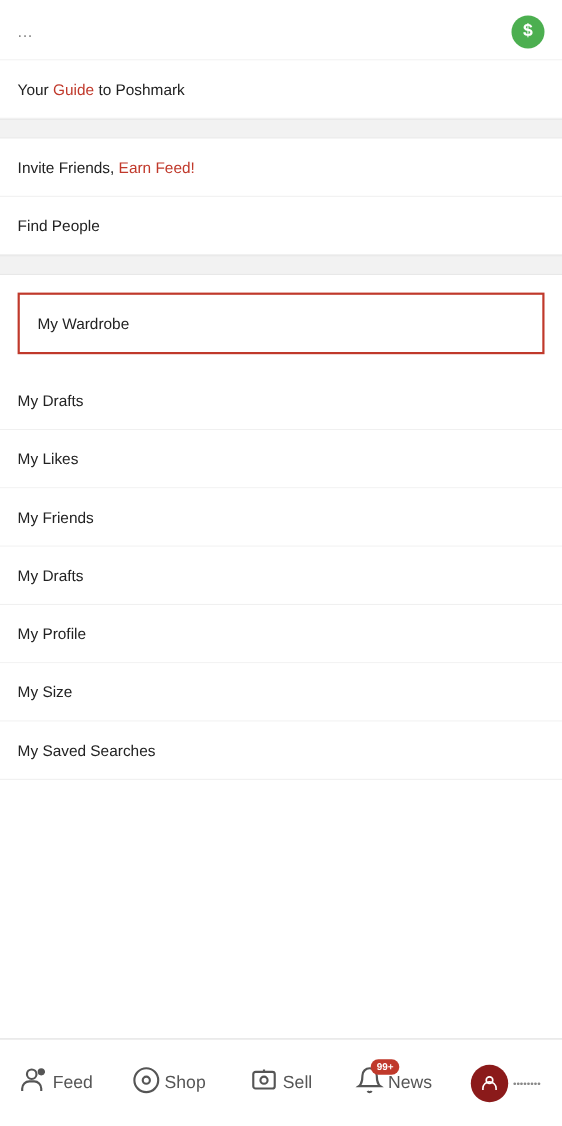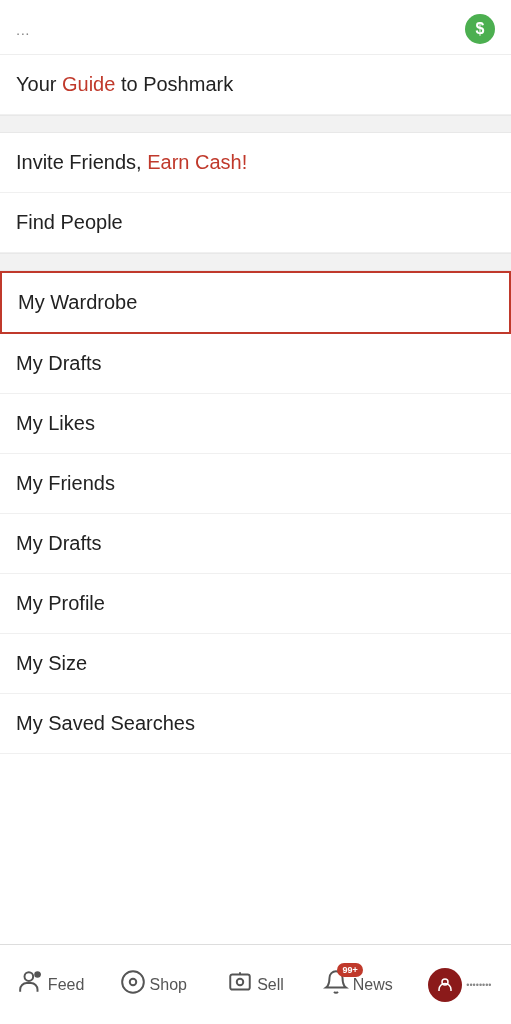--- a/index.html
+++ b/index.html
@@ -55,32 +55,32 @@
     .menu-item {
       display: flex;
       align-items: center;
       padding: 18px 16px;
       border-bottom: 1px solid #f0f0f0;
       background: #fff;
       cursor: pointer;
     }
 
     .menu-item span {
-      font-size: 20px;
+      font-size: 14px;
       color: #222;
     }
 
     .menu-item span .highlight {
       color: #c0392b;
     }
 
     
     .menu-item.highlighted {
       border: 2px solid #c0392b;
-      margin: 0;
+      margin: 16px;
       position: relative;
     }
 
     
     .bottom-nav {
       position: fixed;
       bottom: 0;
       left: 0;
       width: 511px;
       height: 80px;
@@ -159,21 +159,21 @@
 
 <div class="main-content">
 
   <div class="menu-item">
     <span>Your <span class="highlight">Guide</span> to Poshmark</span>
   </div>
 
   <div class="section-divider"></div>
 
   <div class="menu-item">
-    <span>Invite Friends, <span class="highlight">Earn Cash!</span></span>
+    <span>Invite Friends, <span class="highlight">Earn Feed!</span></span>
   </div>
   <div class="menu-item">
     <span>Find People</span>
   </div>
 
   <div class="section-divider"></div>
 
   <div class="menu-item highlighted">
     <span>My Wardrobe</span>
   </div>

